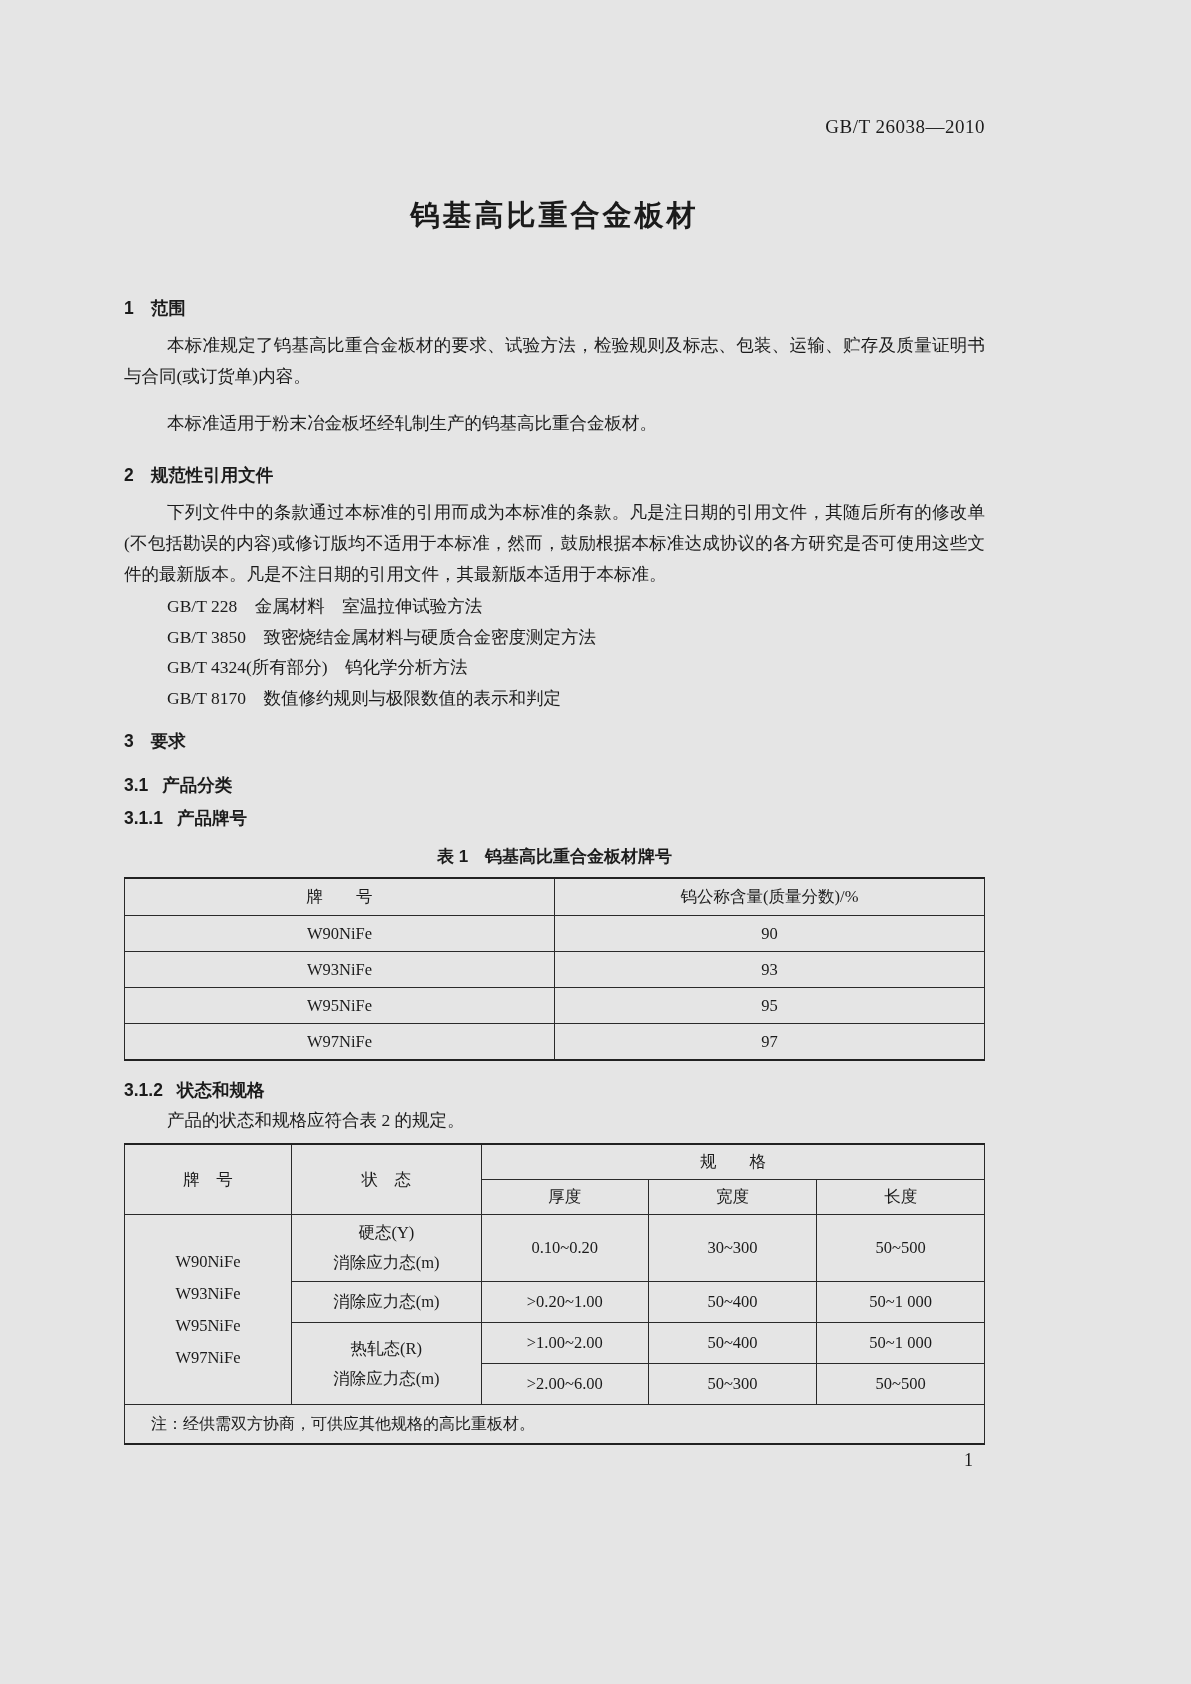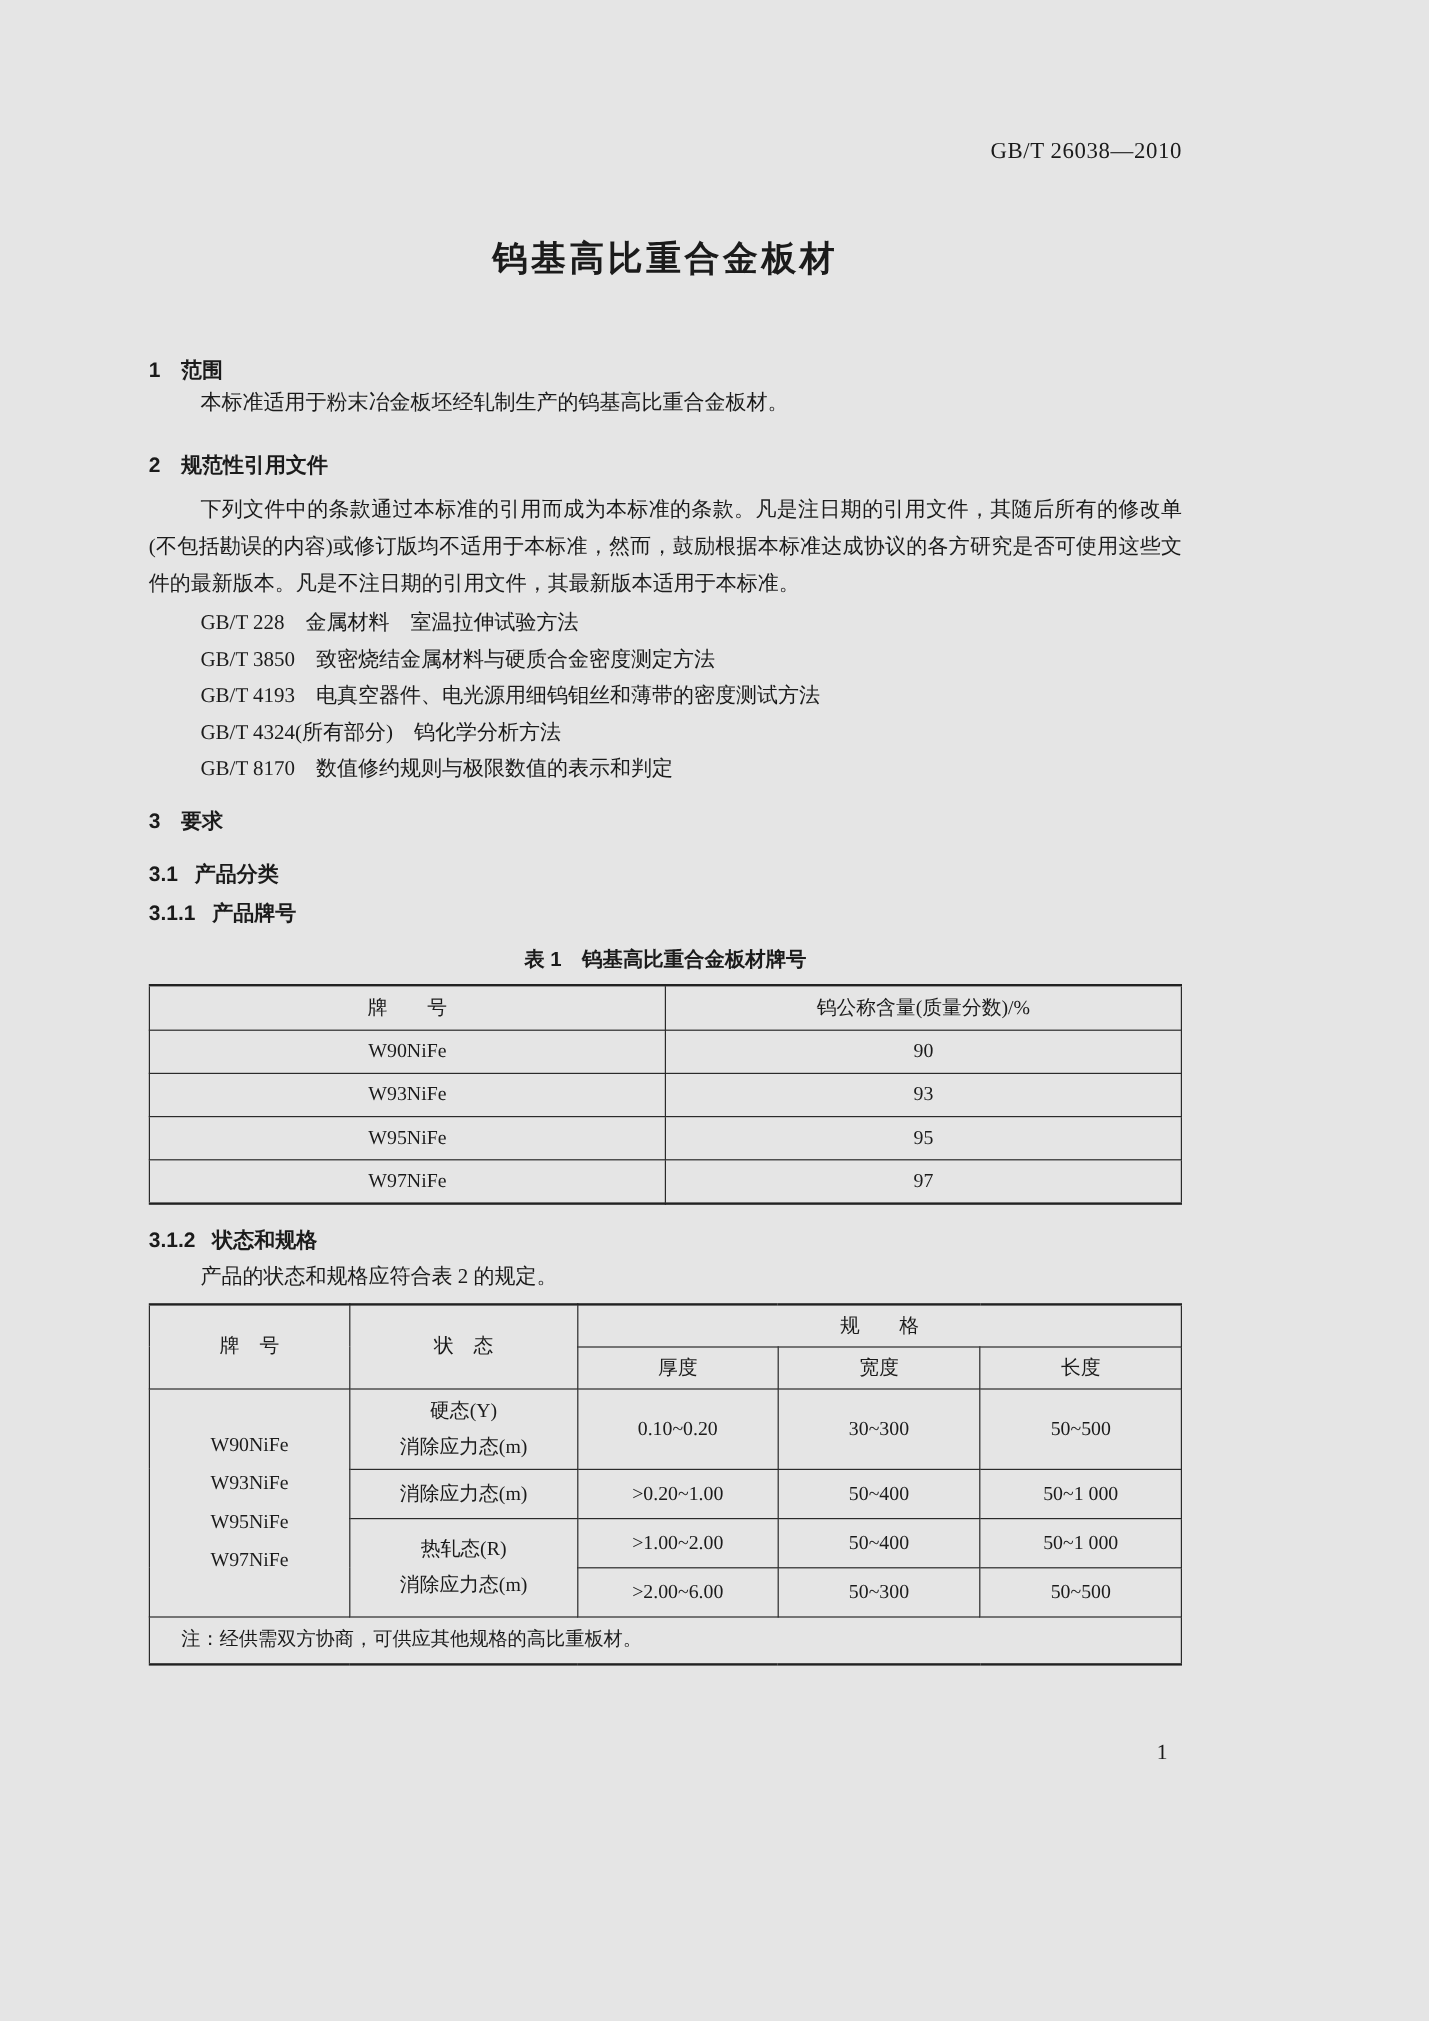--- a/index.html
+++ b/index.html
@@ -49,21 +49,21 @@
   .h-s31  { margin-top: 20px; }
   .h-s311 { margin-top: 9px; }
   .h-s312 { margin-top: 17px; }
 
   .body-para {
     margin: 10px 0 0 0;
     line-height: 31px;
     text-indent: 43px;
     text-align: justify;
   }
-  .body-para.follow { margin-top: 0; }
+  .body-para.follow { margin-top: 16px; }
 
   .ref-line {
     line-height: 30.5px;
     padding-left: 43px;
   }
   .refs { margin-top: 1px; }
 
   .tbl-caption {
     margin-top: 15px;
     text-align: center;
@@ -129,30 +129,30 @@
 
 <div class="page">
 
   <div class="doc-code">GB/T 26038—2010</div>
 
   <div class="title">钨基高比重合金板材</div>
 
   <div class="sec-heading h-sec1">
     <span class="sec-num">1</span><span>范围</span>
   </div>
+  <p class="body-para">本标准规定了钨基高比重合金板材的要求、试验方法，检验规则及标志、包装、运输、贮存及质量证明书与合同(或订货单)内容。</p>
   <p class="body-para follow">本标准适用于粉末冶金板坯经轧制生产的钨基高比重合金板材。</p>
 
   <div class="sec-heading h-sec2">
     <span class="sec-num">2</span><span>规范性引用文件</span>
   </div>
   <p class="body-para">下列文件中的条款通过本标准的引用而成为本标准的条款。凡是注日期的引用文件，其随后所有的修改单(不包括勘误的内容)或修订版均不适用于本标准，然而，鼓励根据本标准达成协议的各方研究是否可使用这些文件的最新版本。凡是不注日期的引用文件，其最新版本适用于本标准。</p>
   <div class="refs">
     <div class="ref-line">GB/T 228　金属材料　室温拉伸试验方法</div>
     <div class="ref-line">GB/T 3850　致密烧结金属材料与硬质合金密度测定方法</div>
-    <div class="ref-line">GB/T 4193　电真空器件、电光源用细钨钼丝和薄带的密度测试方法</div>
     <div class="ref-line">GB/T 4324(所有部分)　钨化学分析方法</div>
     <div class="ref-line">GB/T 8170　数值修约规则与极限数值的表示和判定</div>
   </div>
 
   <div class="sec-heading h-sec3">
     <span class="sec-num">3</span><span>要求</span>
   </div>
 
   <div class="sec-heading h-s31">
     <span class="sub-num">3.1</span><span>产品分类</span>

